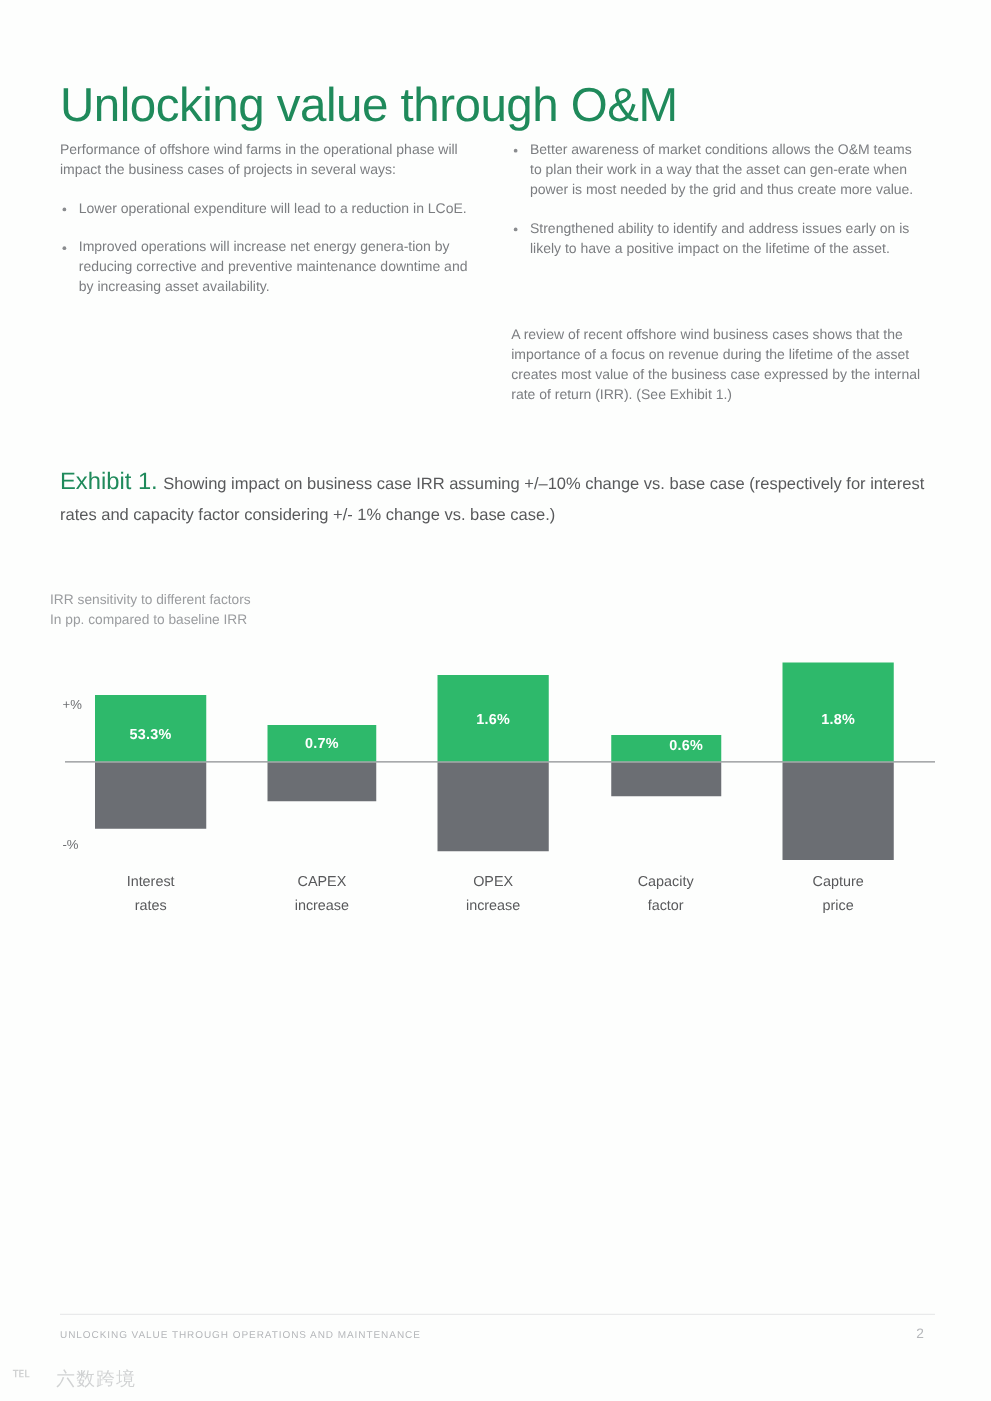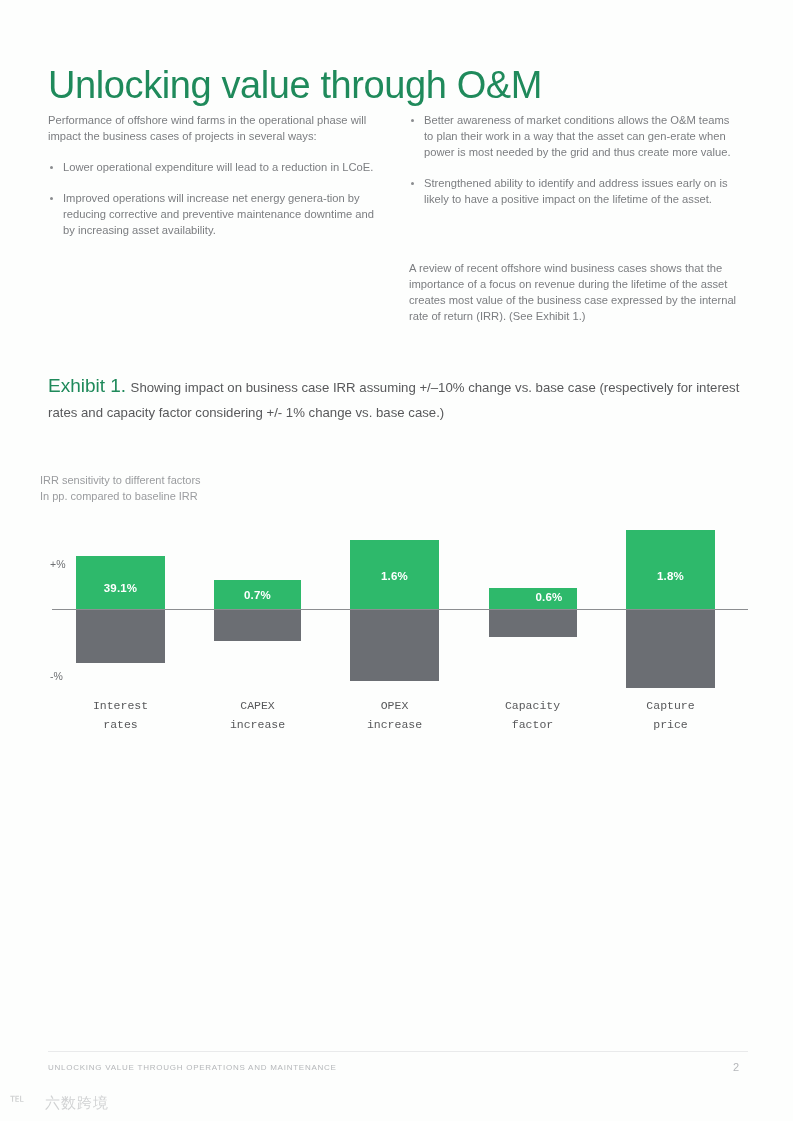--- a/index.html
+++ b/index.html
@@ -153,21 +153,20 @@
     text-align: center;
     letter-spacing: 0.2px;
   }
 
   .bar-label {
     position: absolute;
     text-align: center;
     font-size: 11.5px;
     line-height: 1.65;
     color: #58595b;
-    font-family: Liberation Mono, monospace;
   }
 
   
   .footer-rule {
     position: absolute;
     left: 48px;
     top: 1051px;
     width: 700px;
     height: 1px;
     background: #e9eaeb;
@@ -248,21 +247,21 @@
   </div>
 
   <div class="chart">
     <div class="axis-line"></div>
     <div class="axis-tick tick-plus">+%</div>
     <div class="axis-tick tick-minus">-%</div>
 
     <div class="bar-group">
       <div class="bar-pos" style="left:76px; top:556px; width:89px; height:53px;"></div>
       <div class="bar-neg" style="left:76px; top:610px; width:89px; height:53px;"></div>
-      <div class="bar-value" style="left:76px; top:582px; width:89px;">39.1%</div>
+      <div class="bar-value" style="left:76px; top:582px; width:89px;">53.3%</div>
       <div class="bar-label" style="left:66px; top:697px; width:109px;">
         <div>Interest</div>
         <div>rates</div>
       </div>
     </div>
 
     <div class="bar-group">
       <div class="bar-pos" style="left:214px; top:580px; width:87px; height:29px;"></div>
       <div class="bar-neg" style="left:214px; top:610px; width:87px; height:31px;"></div>
       <div class="bar-value" style="left:214px; top:589px; width:87px;">0.7%</div>

